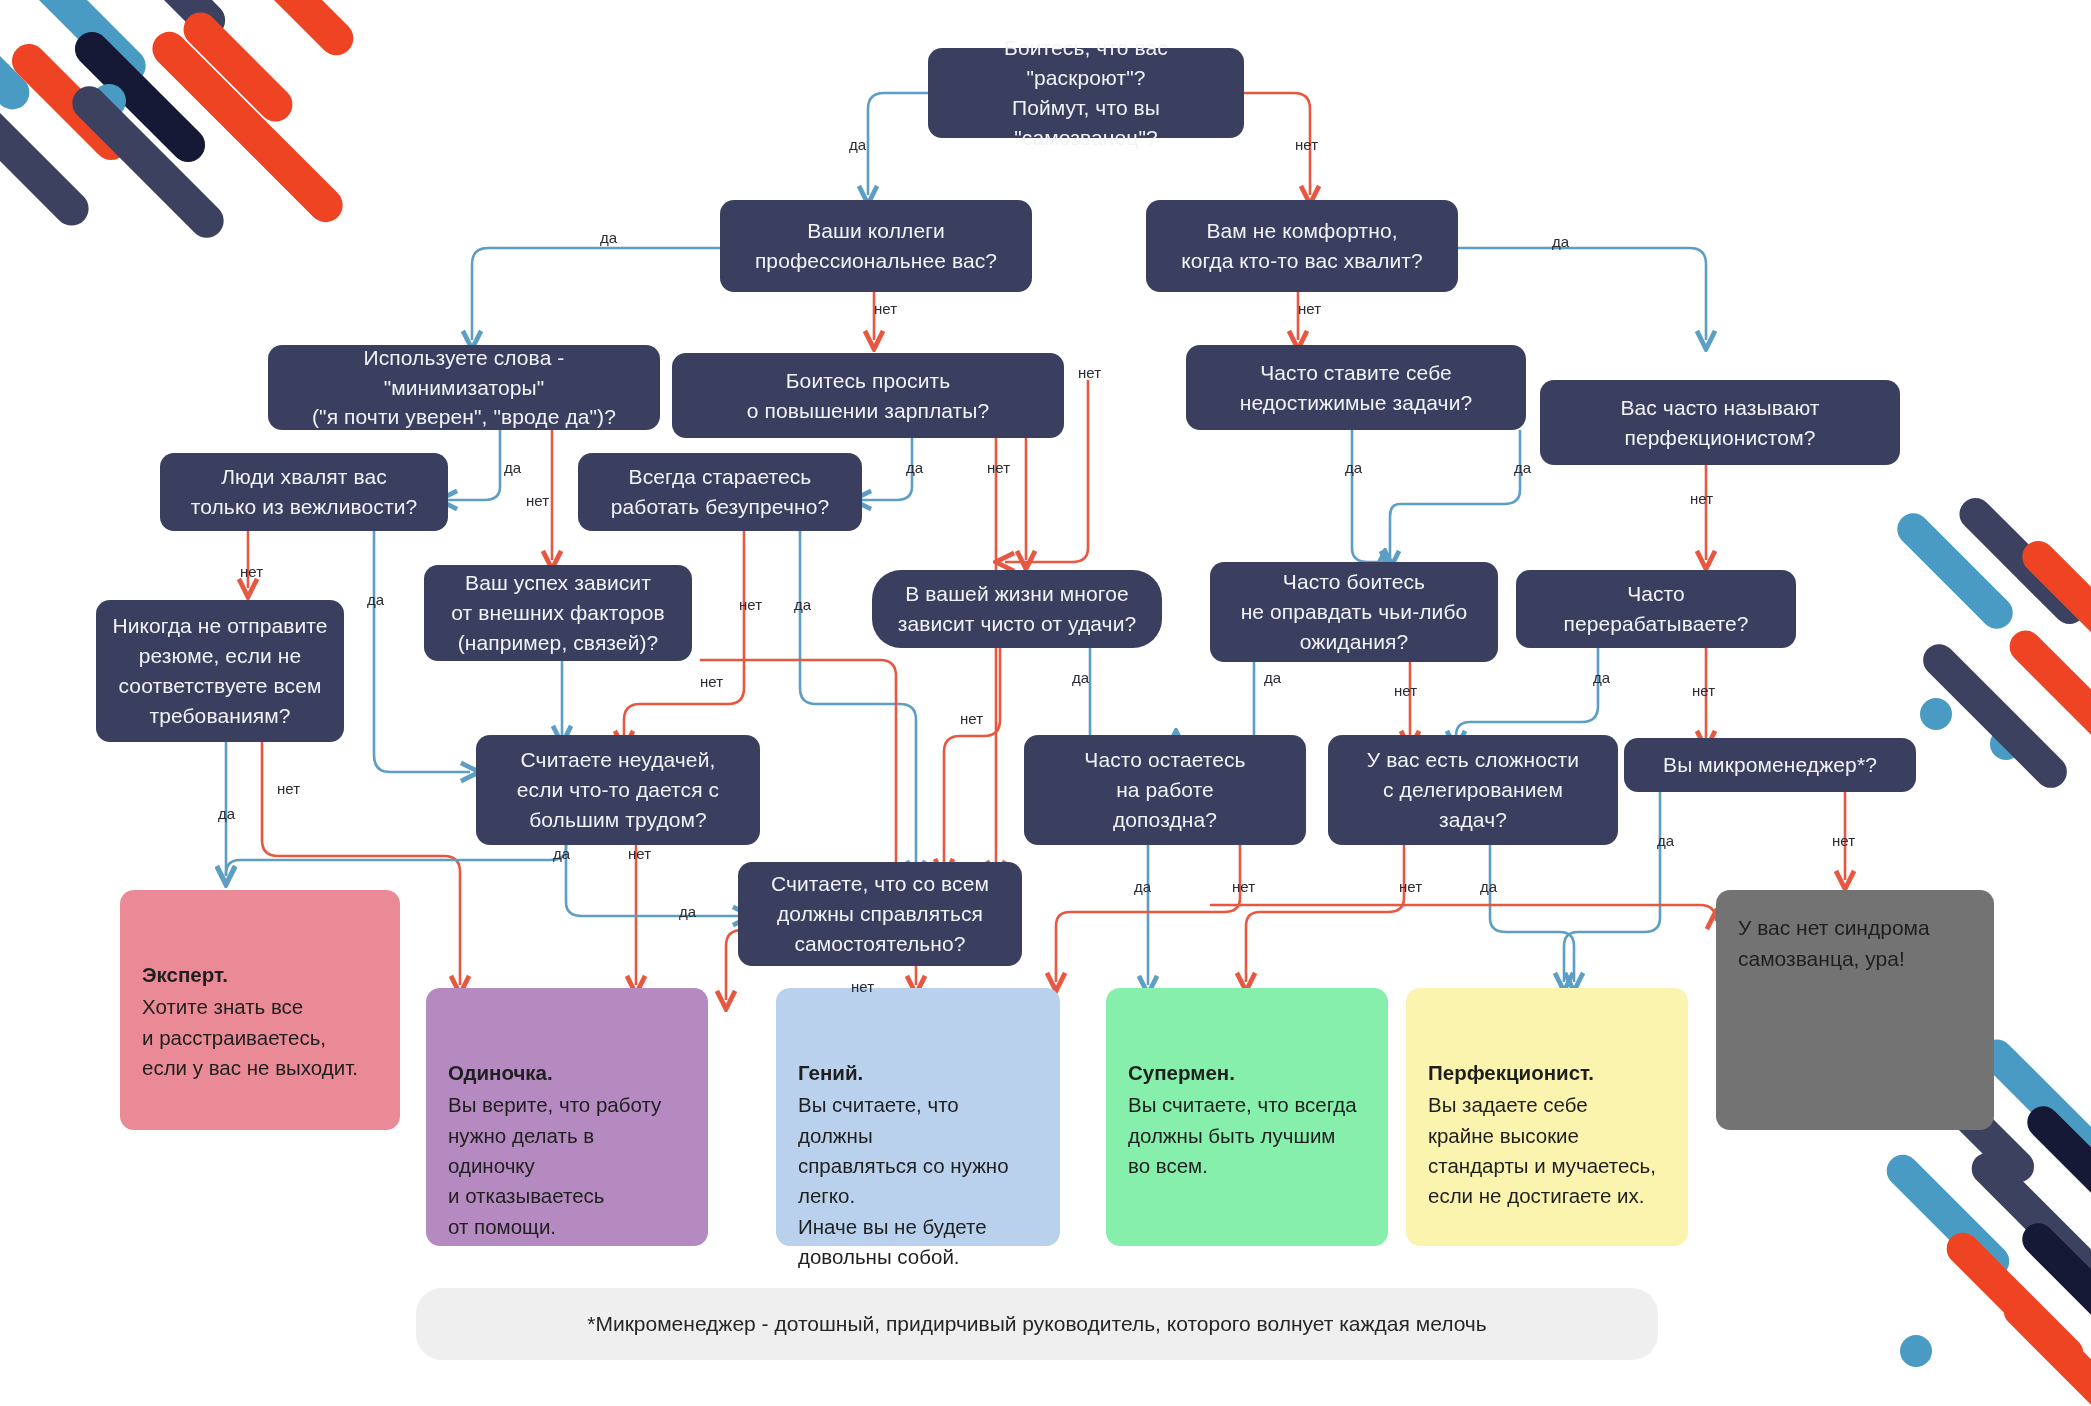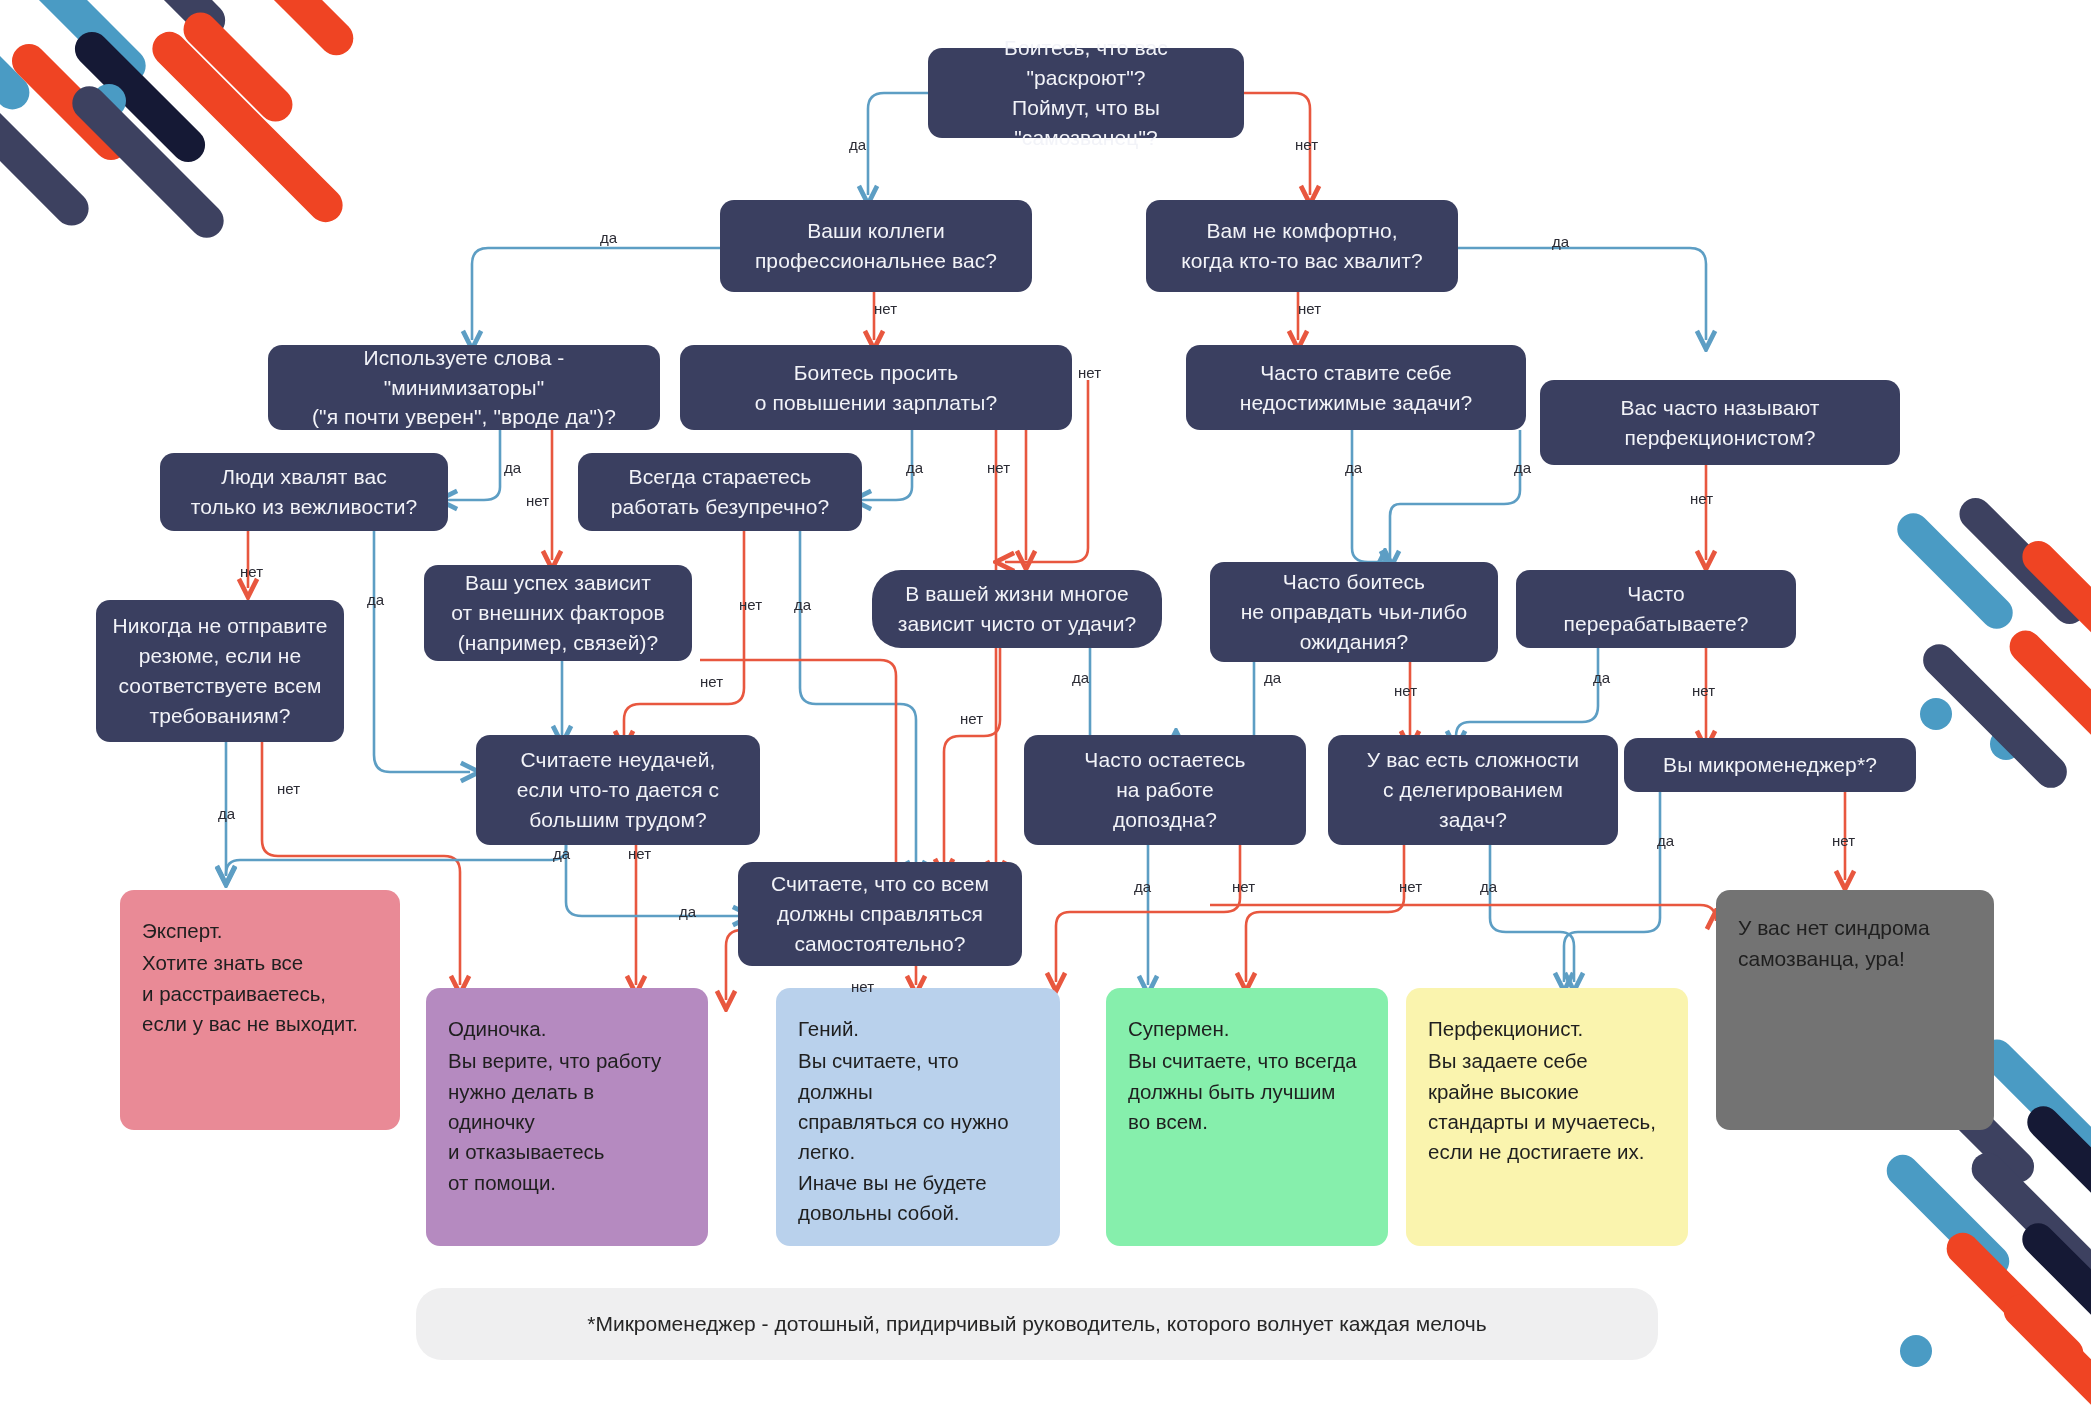--- a/index.html
+++ b/index.html
@@ -34,21 +34,21 @@
   
   .card{
     position:absolute;
     border-radius:14px;
     box-sizing:border-box;
     padding:26px 22px 22px 22px;
     color:#1f1f1f;
     font-size:20.5px;
     line-height:1.48;
   }
-  .card .t{font-weight:normal;display:block;margin-bottom:2px;}
+  .card .t{font-weight:bold;display:block;margin-bottom:2px;margin-top:44px;}
   .card .b{display:block;white-space:pre-line;}
   .card.plain{padding-top:22px;font-size:21px;}
   .card.plain .b{white-space:pre-line;}
 
   
   .elabel{
     position:absolute;
     font-size:15px;
     color:#2b2b34;
     background:transparent;
@@ -216,21 +216,21 @@
   <div class="node" style="left:1146px;top:200px;width:312px;height:92px;">
     <span>Вам не комфортно,
 когда кто-то вас хвалит?</span>
   </div>
 
   <div class="node" style="left:268px;top:345px;width:392px;height:85px;">
     <span>Используете слова - "минимизаторы"
 ("я почти уверен", "вроде да")?</span>
   </div>
 
-  <div class="node" style="left:672px;top:345px;width:392px;height:85px;margin-left:8px;">
+  <div class="node" style="left:672px;top:353px;width:392px;height:85px;">
     <span>Боитесь просить
 о повышении зарплаты?</span>
   </div>
 
   <div class="node" style="left:1186px;top:345px;width:340px;height:85px;">
     <span>Часто ставите себе
 недостижимые задачи?</span>
   </div>
 
   <div class="node" style="left:1540px;top:345px;width:360px;height:85px;margin-top:35px;">

